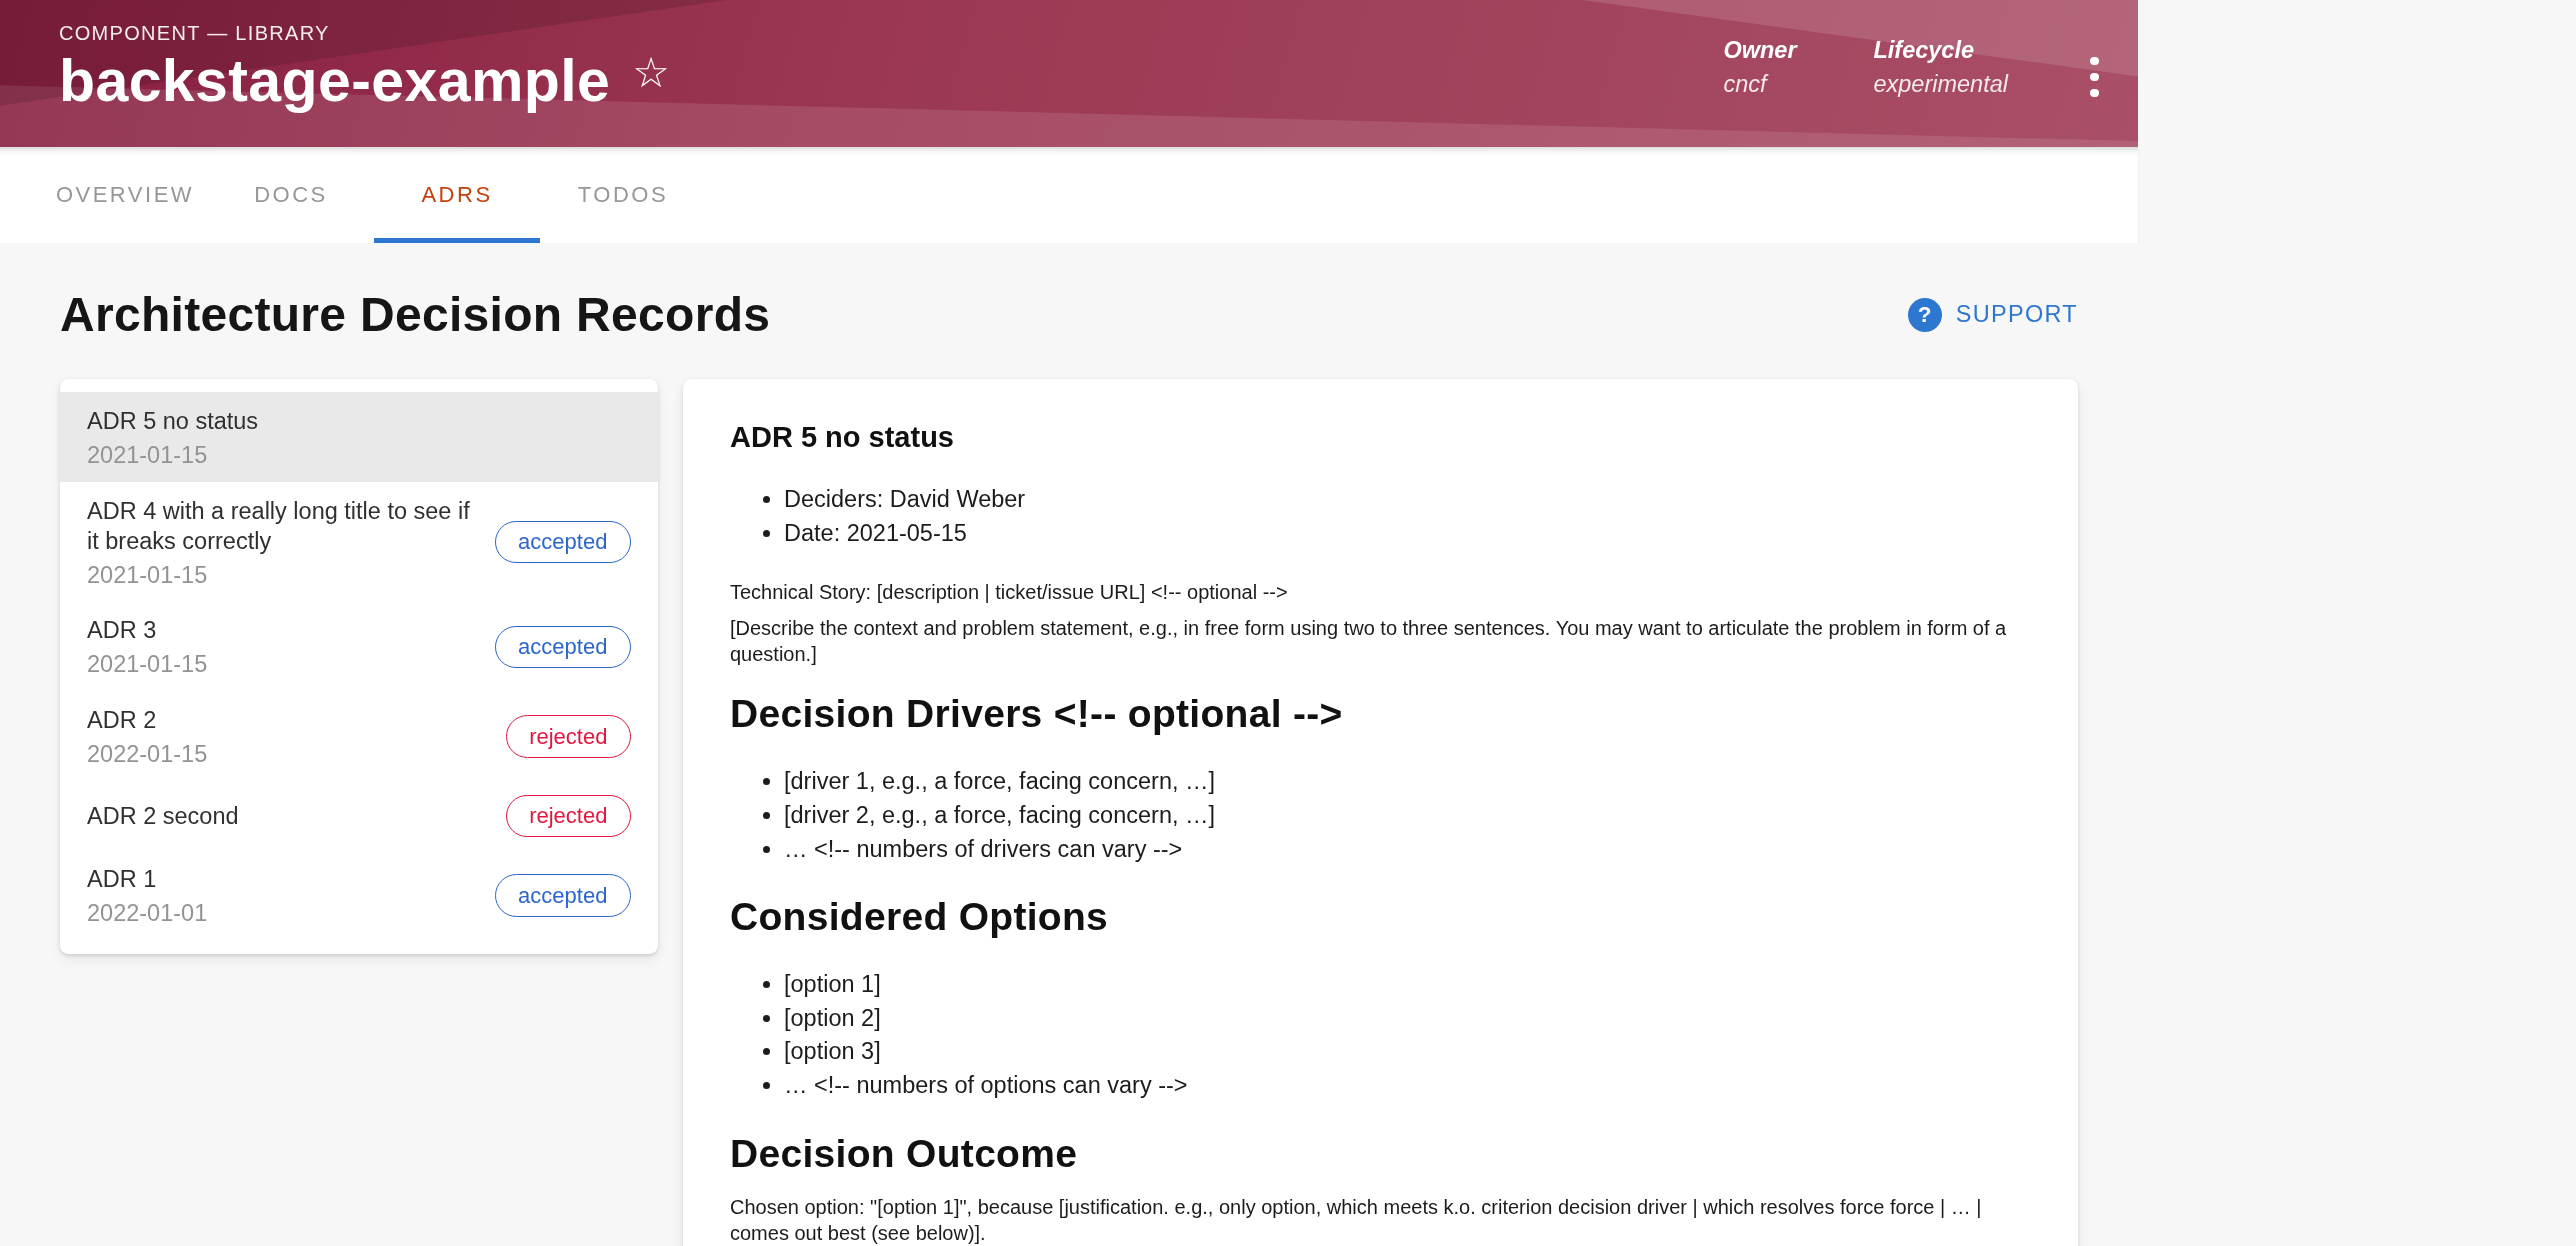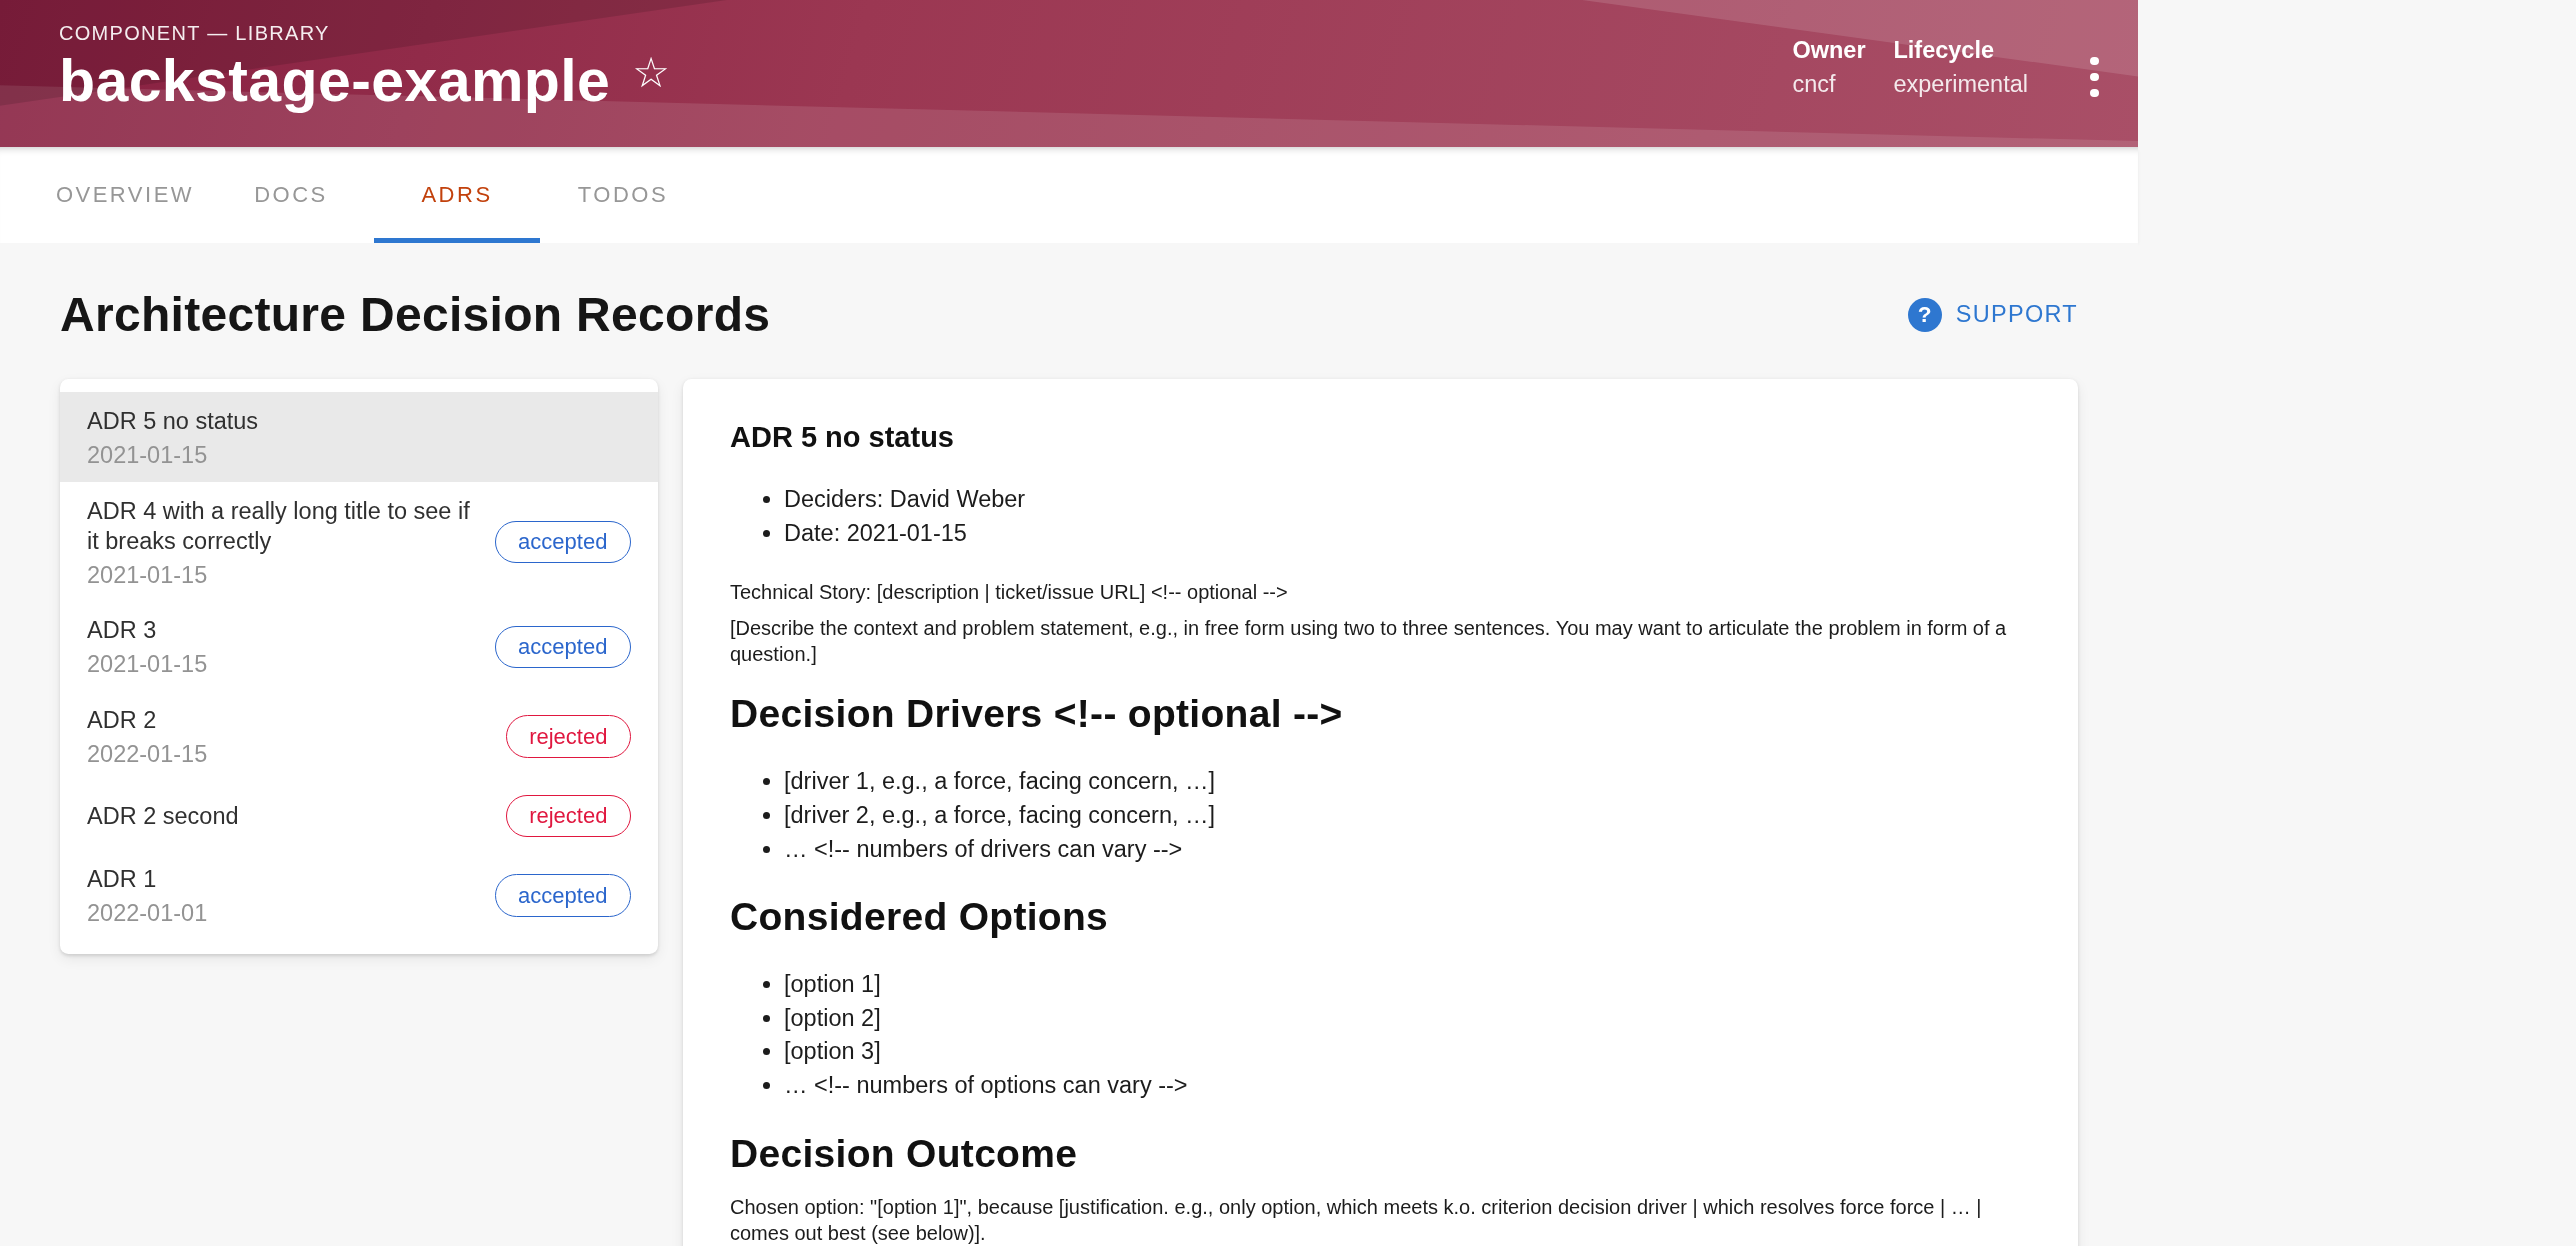--- a/index.html
+++ b/index.html
@@ -21,21 +21,21 @@
     clip-path:polygon(0 58%,100% 96%,100% 100%,0 100%);}
   .hero::after{content:"";position:absolute;inset:0;background:rgba(255,255,255,.13);
     clip-path:polygon(74% 0,100% 0,100% 52%);}
   .hero .shade{position:absolute;inset:0;background:rgba(0,0,0,.12);
     clip-path:polygon(0 0,34% 0,0 72%);}
   .hero-inner{position:relative;z-index:2;padding:22px 0 0 59px;}
   .eyebrow{font-size:20px;letter-spacing:1.3px;color:rgba(255,255,255,.92);font-weight:400;}
   .hero-title-row{display:flex;align-items:flex-start;margin-top:6.7px;}
   .hero-title{font-size:59px;font-weight:700;letter-spacing:0.4px;line-height:1;}
   .star-btn{margin-left:22px;font-size:42px;line-height:1;color:#fff;cursor:pointer;background:none;border:none;padding:0;}
-  .hero-meta{position:absolute;z-index:2;top:37px;right:110px;display:flex;}
+  .hero-meta{position:absolute;z-index:2;top:37px;right:130px;display:flex;gap:49px;font-style:italic;}
   .meta-block{min-width:101px;}
   .meta-label{font-size:23.5px;font-weight:700;}
   .meta-value{font-size:23.5px;color:rgba(255,255,255,.88);margin-top:6.7px;}
   .kebab{position:absolute;z-index:2;top:47px;right:23.5px;width:40px;height:60px;
     display:flex;flex-direction:column;align-items:center;justify-content:center;gap:7.5px;cursor:pointer;background:none;border:none;}
   .kebab i{width:8.4px;height:8.4px;border-radius:50%;background:#fff;display:block;}
 
   
   .tabbar{
     height:96px;flex:none;background:#ffffff;display:flex;align-items:stretch;padding-left:42px;
@@ -167,21 +167,21 @@
               <div class="adr-title">ADR 1</div>
               <div class="adr-date">2022-01-01</div>
             </div>
             <span class="chip" style="color: rgb(43, 102, 204);">accepted</span>
           </div>
         </aside>
       <section class="doc-card" id="doc">
           <div class="doc-h1">ADR 5 no status</div>
           <ul class="doc-ul">
             <li>Deciders: David Weber</li>
-            <li>Date: 2021-01-15</li>
+            <li>Date: 2021-05-15</li>
           </ul>
           <div class="doc-p">Technical Story: [description | ticket/issue URL] &lt;!-- optional --&gt;</div>
           <div class="doc-p">[Describe the context and problem statement, e.g., in free form using two to three sentences. You may want to articulate the problem in form of a question.]</div>
           <div class="doc-h2">Decision Drivers &lt;!-- optional --&gt;</div>
           <ul class="doc-ul">
             <li>[driver 1, e.g., a force, facing concern, …]</li>
             <li>[driver 2, e.g., a force, facing concern, …]</li>
             <li>… &lt;!-- numbers of drivers can vary --&gt;</li>
           </ul>
           <div class="doc-h2">Considered Options</div>

